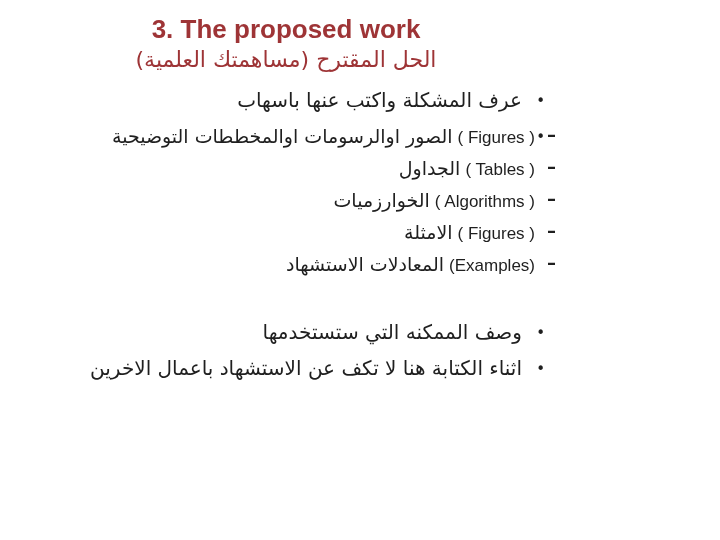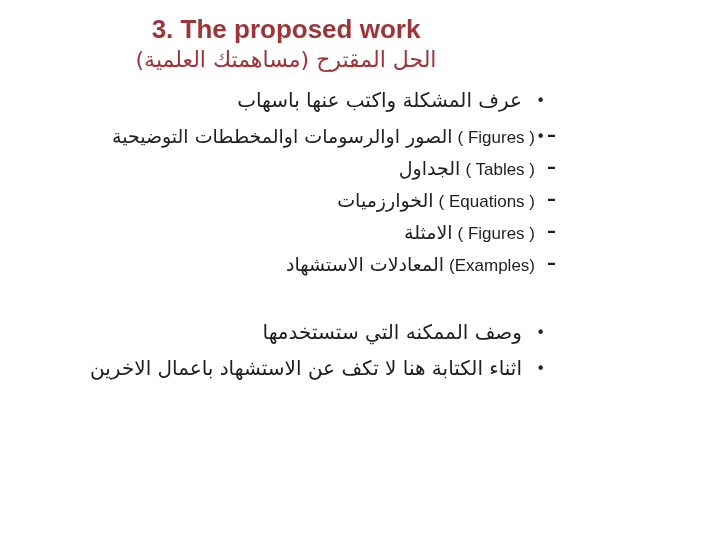--- a/index.html
+++ b/index.html
@@ -70,21 +70,21 @@
       <span class="latin">( Figures )</span><span class="ar">الصور اوالرسومات اوالمخططات التوضيحية</span>
     </div>
 
     <div class="l2">
       <span class="marker">–</span>
       <span class="latin">( Tables )</span><span class="ar">الجداول</span>
     </div>
 
     <div class="l2">
       <span class="marker">–</span>
-      <span class="latin">( Equations )</span><span class="ar">الخوارزميات</span>
+      <span class="latin">( Algorithms )</span><span class="ar">الخوارزميات</span>
     </div>
 
     <div class="l2">
       <span class="marker">–</span>
       <span class="latin">( Figures )</span><span class="ar">الامثلة</span>
     </div>
 
     <div class="l2">
       <span class="marker">–</span>
       <span class="latin">(Examples)</span><span class="ar">المعادلات الاستشهاد</span>

